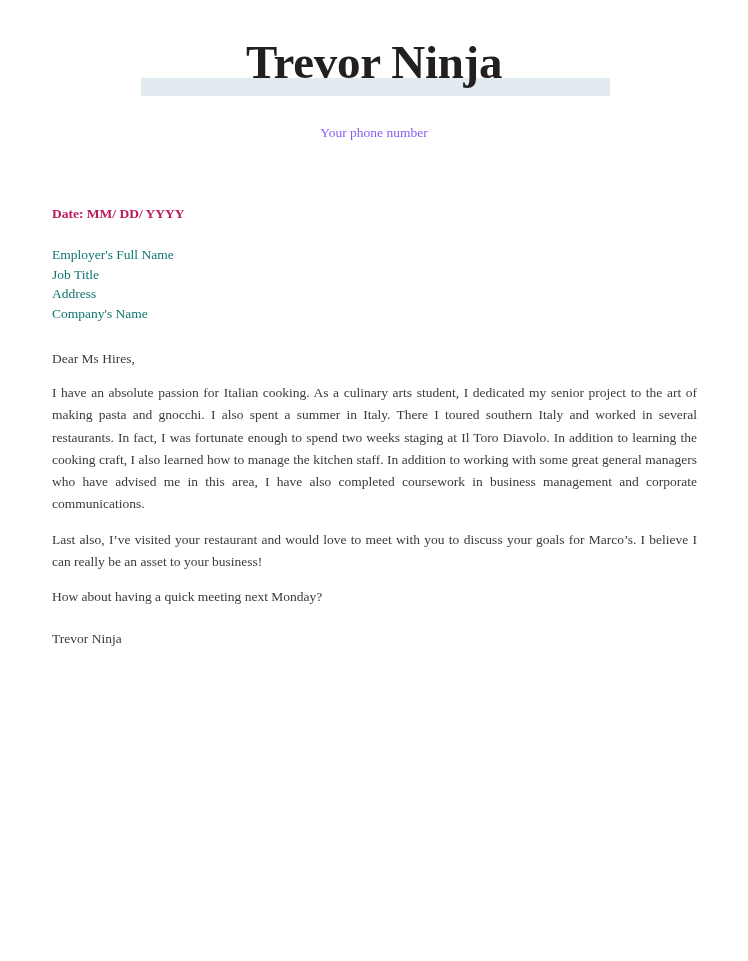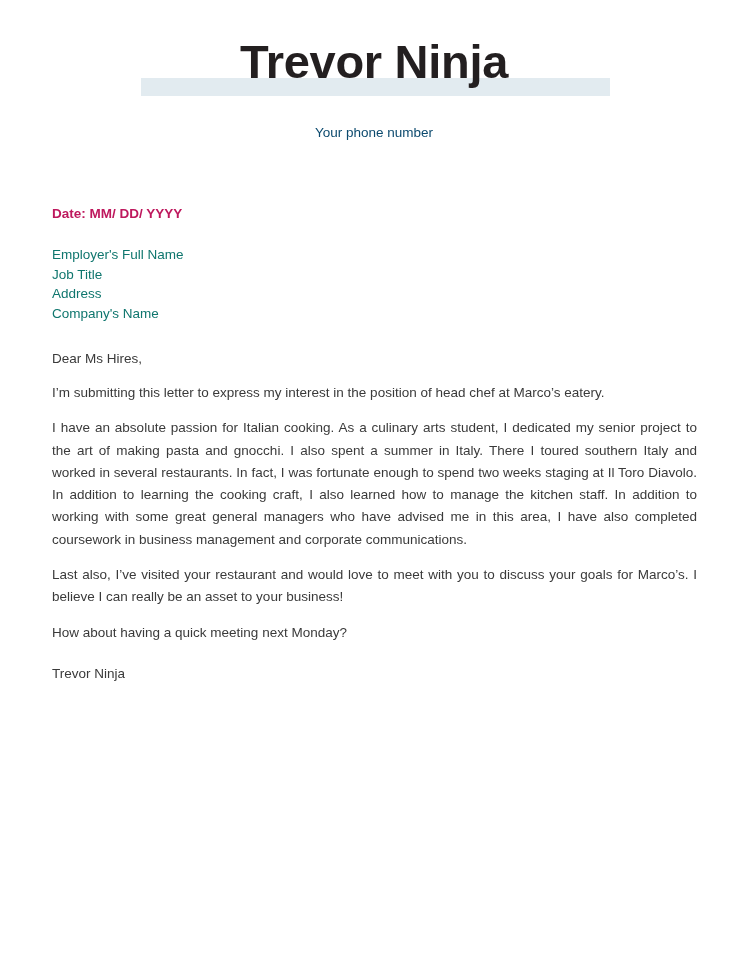--- a/index.html
+++ b/index.html
@@ -6,21 +6,21 @@
     margin: 0;
     padding: 0;
     background: #ffffff;
   }
   .page {
     position: relative;
     width: 748px;
     height: 698px;
     background: #ffffff;
     overflow: hidden;
-    font-family: Liberation Sans, sans-serif;
+    font-family: Liberation Serif, serif;
   }
 
   
   .header {
     position: absolute;
     left: 0;
     top: 0;
     width: 748px;
   }
   .name-wrap {
@@ -48,21 +48,21 @@
     letter-spacing: -0.3px;
     line-height: 56px;
   }
 
   .contact {
     margin-top: 22px;
     text-align: center;
   }
   .contact-line {
     font-size: 13.5px;
-    color: #0c4a6e;
+    color: #8b5cf6;
     line-height: 21px;
   }
 
   
   .body-block {
     position: absolute;
     left: 52px;
     top: 204px;
     width: 645px;
   }
@@ -160,21 +160,20 @@
 
     <div class="recipient">
       <div class="recipient-line">Employer's Full Name</div>
       <div class="recipient-line">Job Title</div>
       <div class="recipient-line">Address</div>
       <div class="recipient-line">Company's Name</div>
     </div>
 
     <div class="salutation">Dear Ms Hires,</div>
 
-    <p class="para nojustify">I’m submitting this letter to express my interest in the position of head chef at Marco’s eatery.</p>
     <p class="para">I have an absolute passion for Italian cooking. As a culinary arts student, I dedicated my senior project to the art of making pasta and gnocchi. I also spent a summer in Italy. There I toured southern Italy and worked in several restaurants. In fact, I was fortunate enough to spend two weeks staging at Il Toro Diavolo. In addition to learning the cooking craft, I also learned how to manage the kitchen staff. In addition to working with some great general managers who have advised me in this area, I have also completed coursework in business management and corporate communications.</p>
     <p class="para">Last also, I’ve visited your restaurant and would love to meet with you to discuss your goals for Marco’s. I believe I can really be an asset to your business!</p>
     <p class="para nojustify">How about having a quick meeting next Monday?</p>
 
     <div class="signature">Trevor Ninja</div>
   </div>
 
   <div class="logo">
     <svg class="logo-mark" viewBox="0 0 46 46">
 

